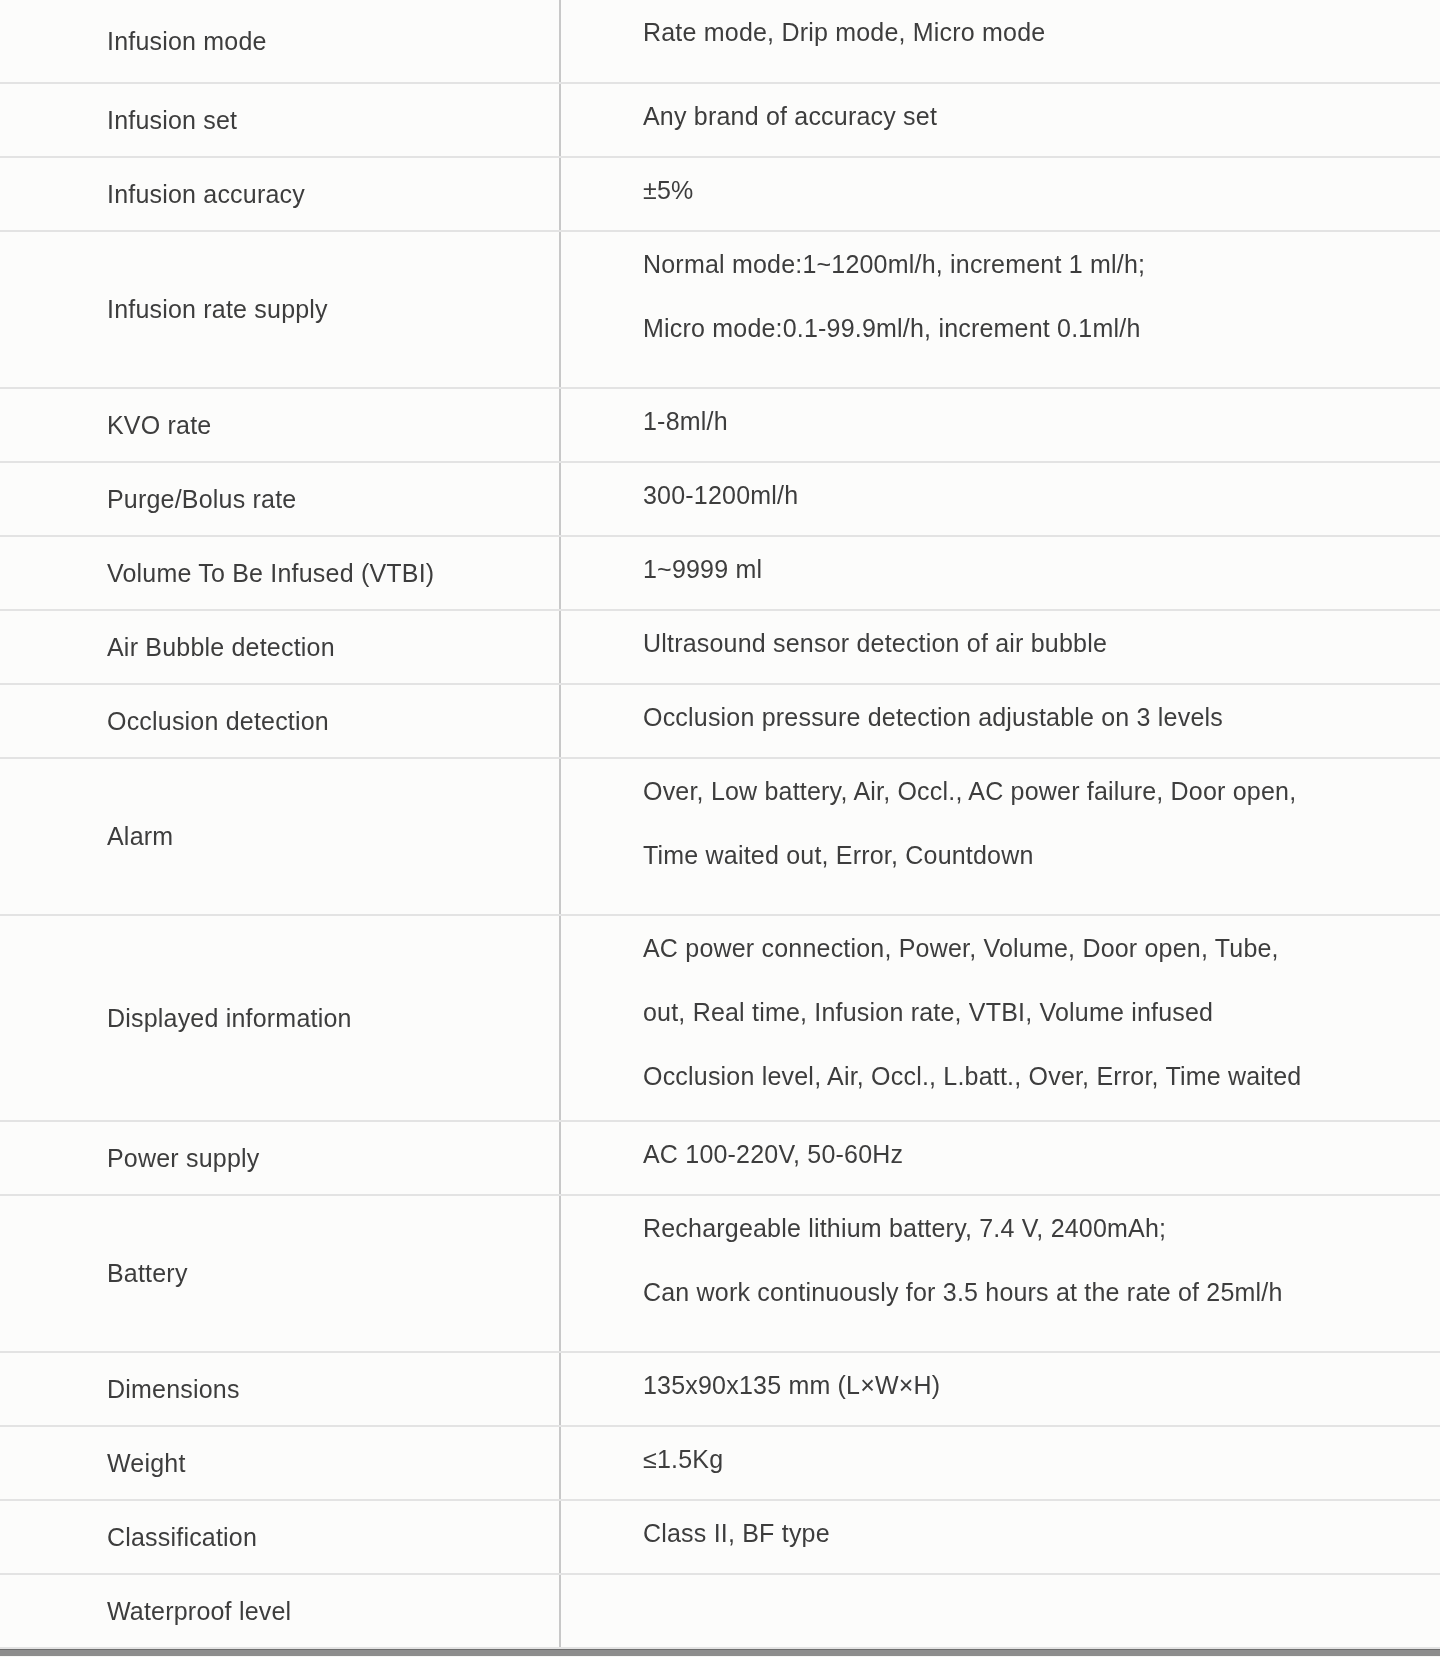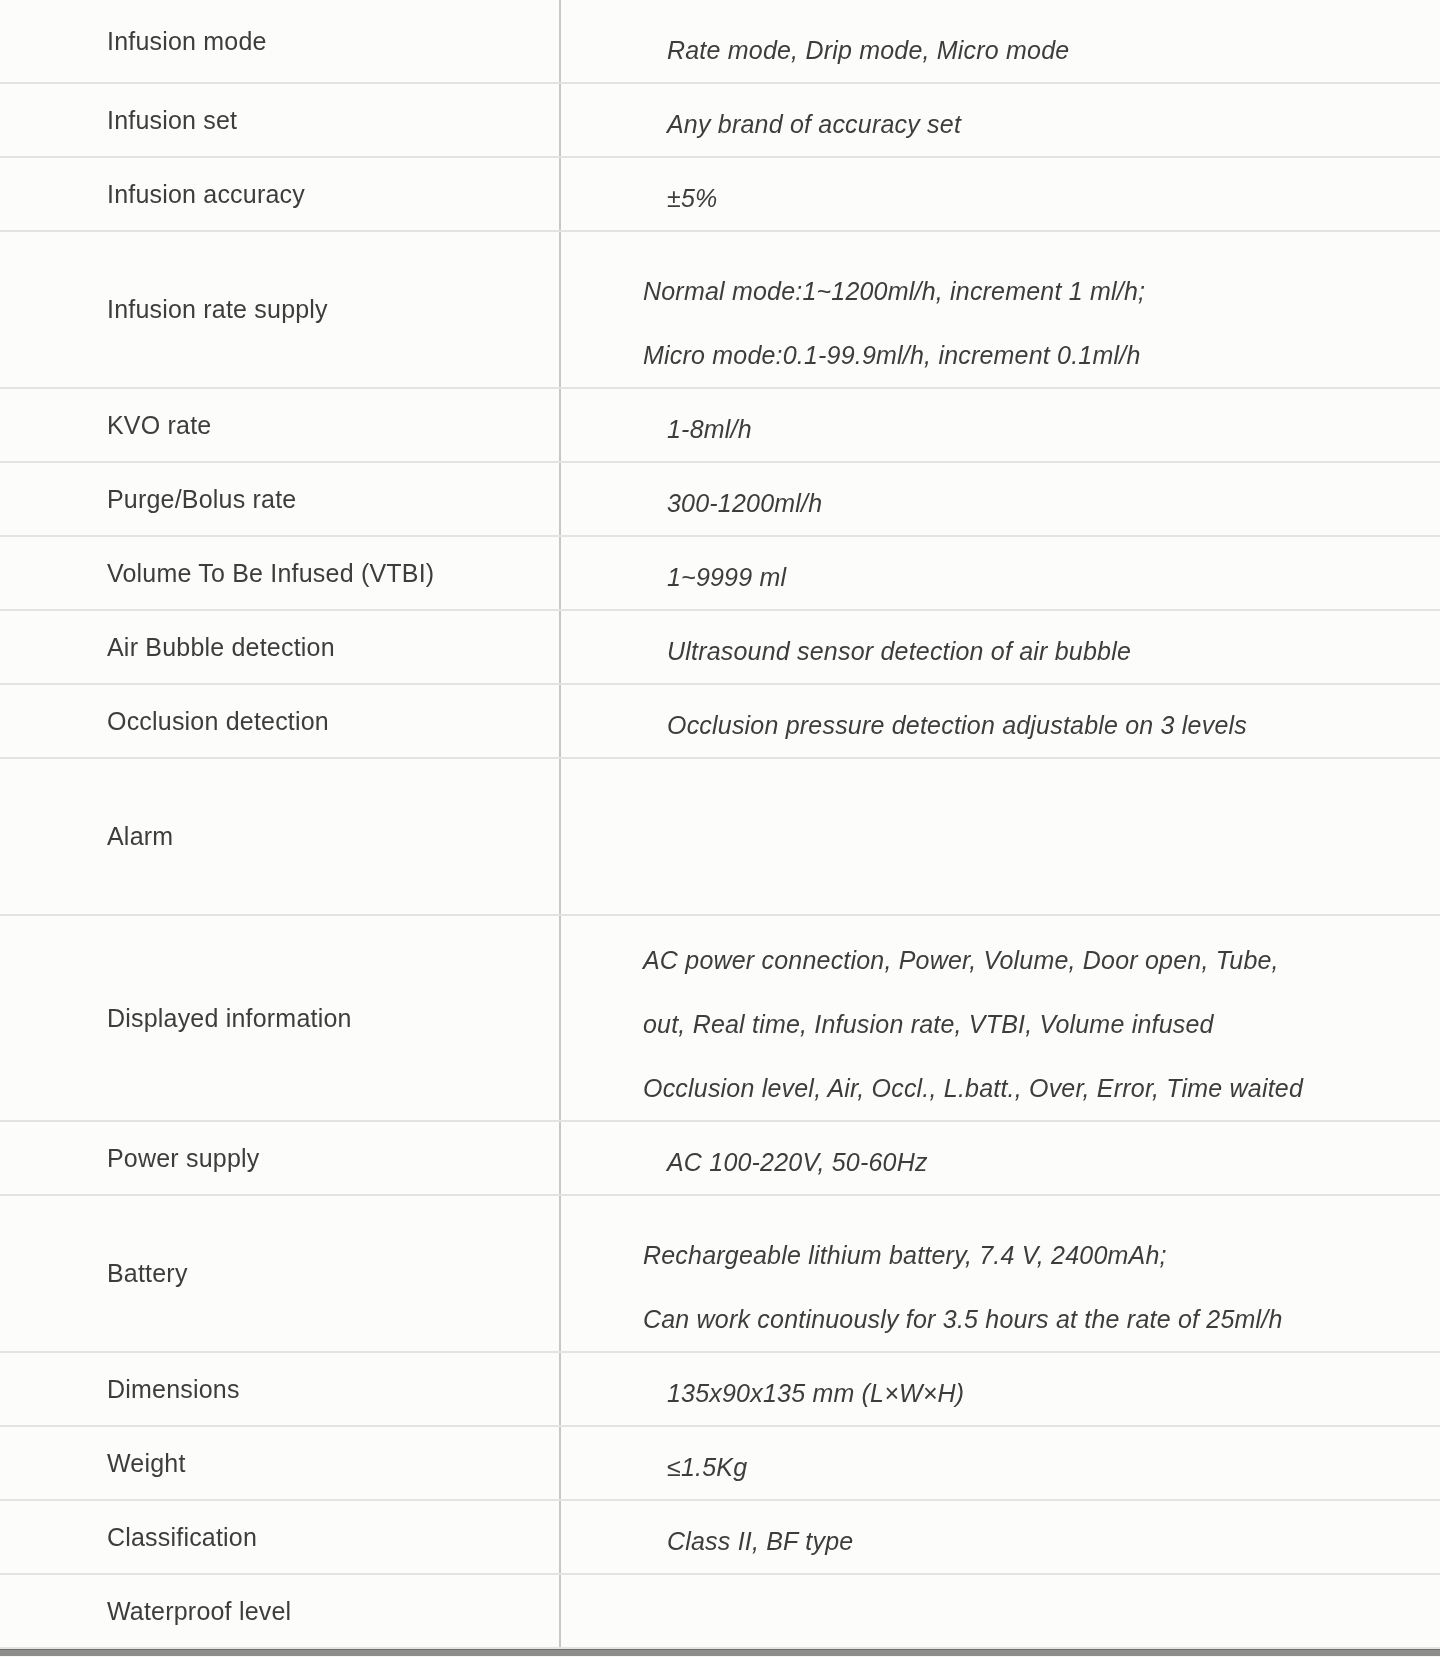--- a/index.html
+++ b/index.html
@@ -26,43 +26,42 @@
   }
   .spec-table {
     width: 1440px;
     background: var(--row-bg);
   }
   .row {
     display: flex;
     border-bottom: 2px solid var(--line);
     background: var(--row-bg);
   }
-  .row.lines-1 { height: 74px; gap: 24px; }
+  .row.lines-1 { height: 74px; }
   .row.lines-1:first-child { height: 84px; }
   .row.lines-2 { height: 157px; }
   .row.lines-3 { height: 206px; }
   .cell-label {
     width: 561px;
     padding-left: 107px;
     display: flex;
     align-items: center;
     border-right: 2px solid var(--divider);
     font-size: 25px;
     letter-spacing: 0.2px;
   }
   .cell-value {
     flex: 1;
     padding-left: 82px;
     padding-right: 20px;
     display: flex;
     flex-direction: column;
-    justify-content: flex-end;
+    justify-content: flex-start;
     font-size: 25px;
     letter-spacing: 0.2px;
-    font-style: italic;
   }
   .value-line {
     line-height: 64px;
     white-space: nowrap;
   }
   .footer-bar {
     height: 7px;
     background: var(--bar);
     border-top: 1px solid var(--bar-edge);
   }
@@ -131,20 +130,24 @@
 
   <div class="row lines-1">
     <div class="cell-label">Occlusion detection</div>
     <div class="cell-value">
           <div class="value-line">Occlusion pressure detection adjustable on 3 levels</div>
         </div>
   </div>
 
   <div class="row lines-2">
     <div class="cell-label">Alarm</div>
+    <div class="cell-value">
+          <div class="value-line">Over, Low battery, Air, Occl., AC power failure, Door open,</div>
+          <div class="value-line">Time waited out, Error, Countdown</div>
+        </div>
   </div>
 
   <div class="row lines-3">
     <div class="cell-label">Displayed information</div>
     <div class="cell-value">
           <div class="value-line">AC power connection, Power, Volume, Door open, Tube,</div>
           <div class="value-line">out, Real time, Infusion rate, VTBI, Volume infused</div>
           <div class="value-line">Occlusion level, Air, Occl., L.batt., Over, Error, Time waited</div>
         </div>
   </div>

